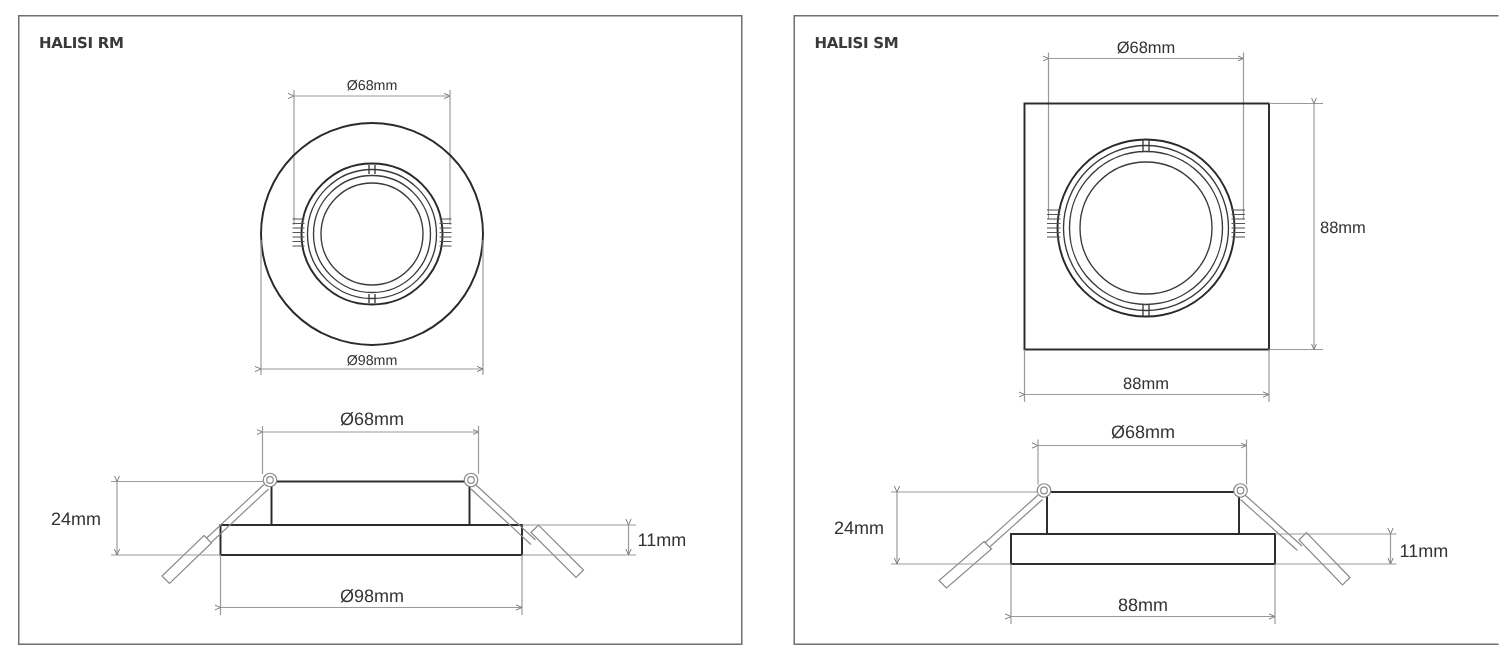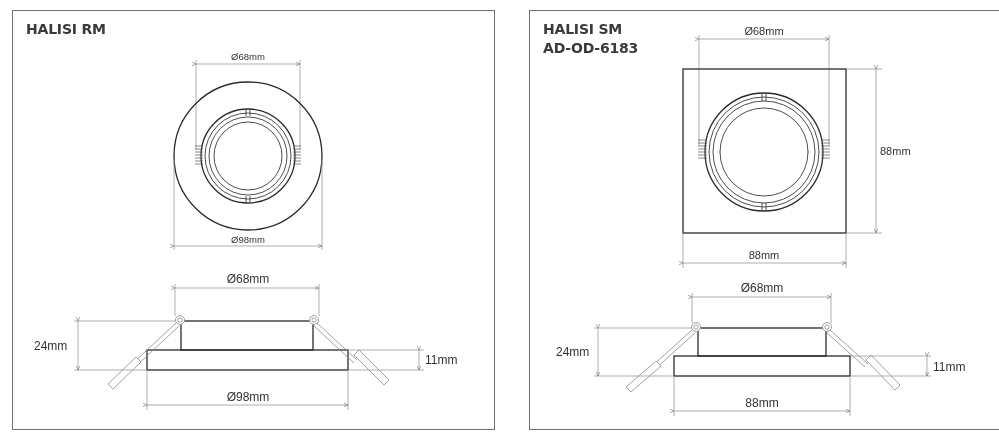--- a/index.html
+++ b/index.html
@@ -1,40 +1,39 @@
 <!DOCTYPE html>
 <html><head>
 <meta charset="utf-8">
 <style>
   html, body { margin:0; padding:0; background:#ffffff; }
   body { width:999px; height:439px; position:relative; overflow:hidden; font-family:"Liberation Sans", sans-serif; }
   .panel { position:absolute; border:1.5px solid #6f6f6f; background:#fff; box-sizing:border-box; }
   #panel-rm { left:12px; top:10px; width:483px; height:420px; }
   #panel-sm { left:529px; top:10px; width:482px; height:420px; }
-  .title { position:absolute; left:13px; top:9px; font-family:"DejaVu Sans", sans-serif; font-weight:bold; font-size:14px; line-height:19px; color:#3a3a3a; letter-spacing:-0.2px; }
+  .title { position:absolute; left:13px; top:9px; font-family:"DejaVu Sans", sans-serif; font-weight:bold; font-size:10px; line-height:19px; color:#3a3a3a; letter-spacing:-0.2px; }
   svg { position:absolute; left:0; top:0; }
   .lbl { font-family:"Liberation Sans", sans-serif; fill:#333; }
   .dim { stroke:#9a9a9a; stroke-width:0.8; fill:none; }
   .obj { stroke:#2a2a2a; stroke-width:1.3; fill:none; }
   .thin { stroke:#3a3a3a; stroke-width:0.9; fill:none; }
   .clip { stroke:#8a8a8a; stroke-width:0.8; fill:#fff; }
 </style>
 </head>
 <body>
 
 <div class="panel" id="panel-rm">
   <div class="title">
     <div>HALISI RM</div>
   </div>
 </div>
 
 <div class="panel" id="panel-sm">
   <div class="title">
     <div>HALISI SM</div>
-    <div>AD-OD-6183</div>
   </div>
 </div>
 
 <svg width="999" height="439" viewBox="0 0 999 439">
   <defs>
     <marker id="ar" markerWidth="6" markerHeight="6" refX="5" refY="3" orient="auto">
       <path d="M0,0.8 L5,3 L0,5.2" fill="none" stroke="#777" stroke-width="0.8"></path>
     </marker>
   </defs>
 

